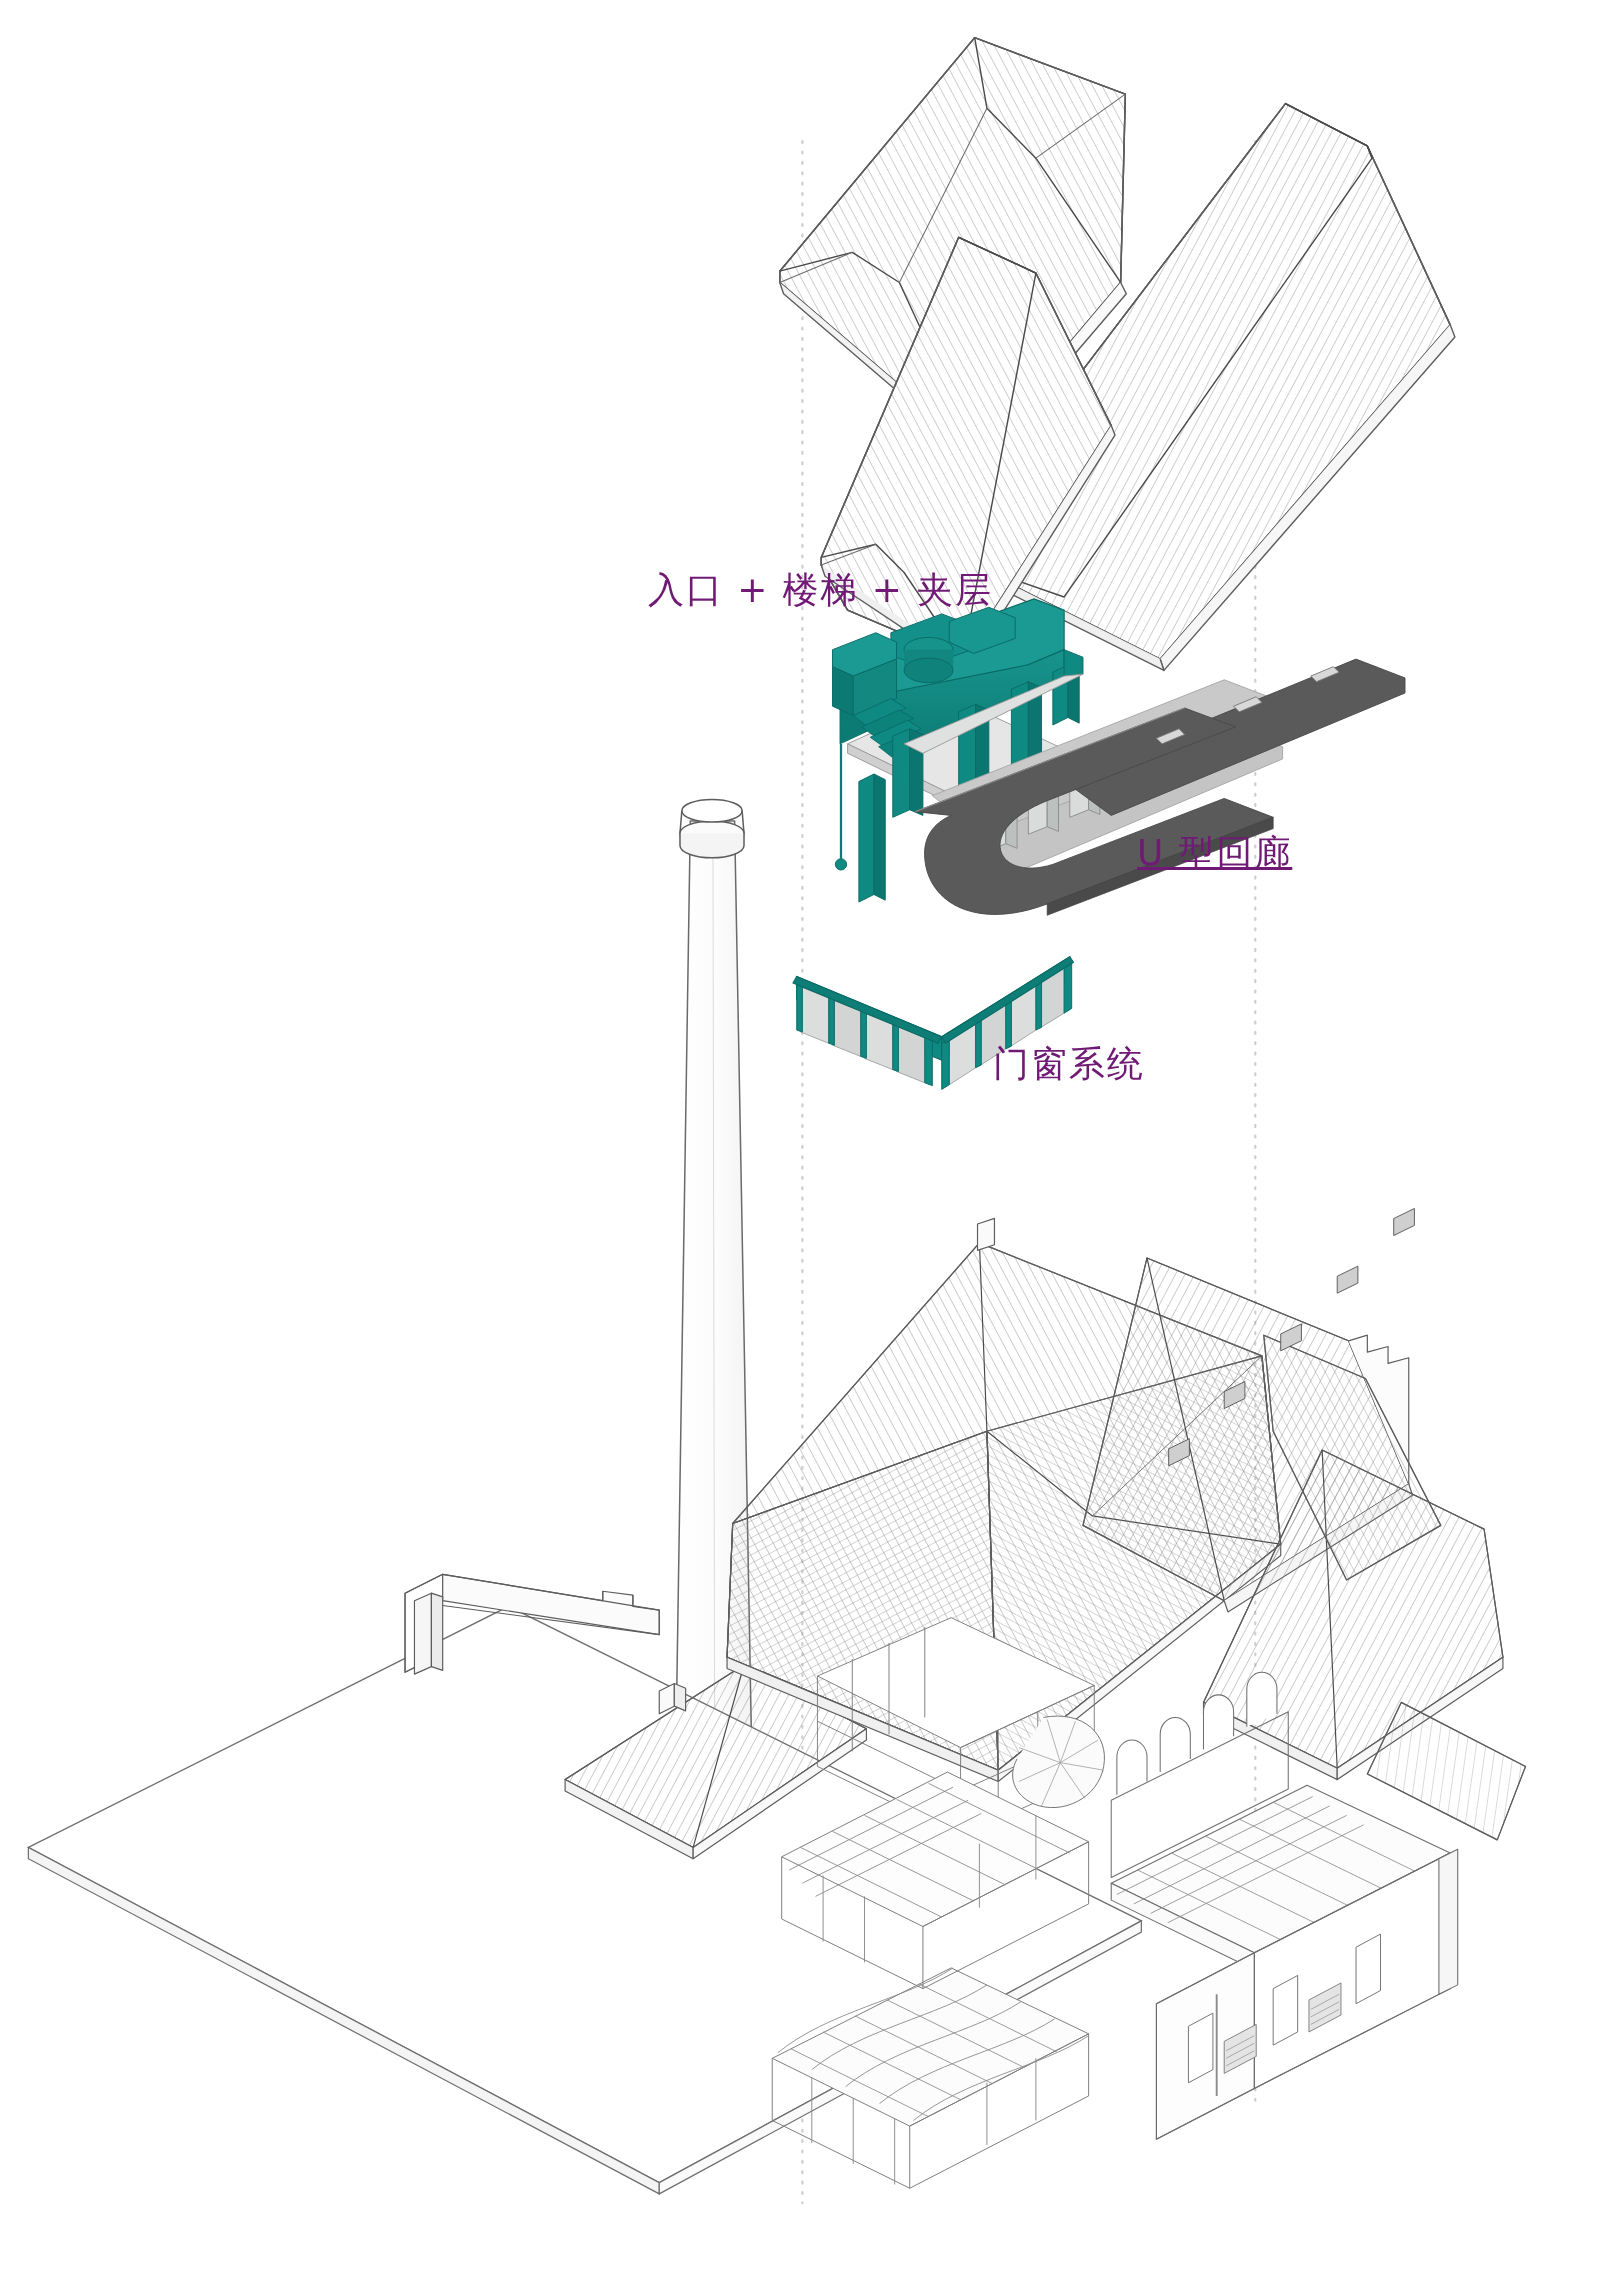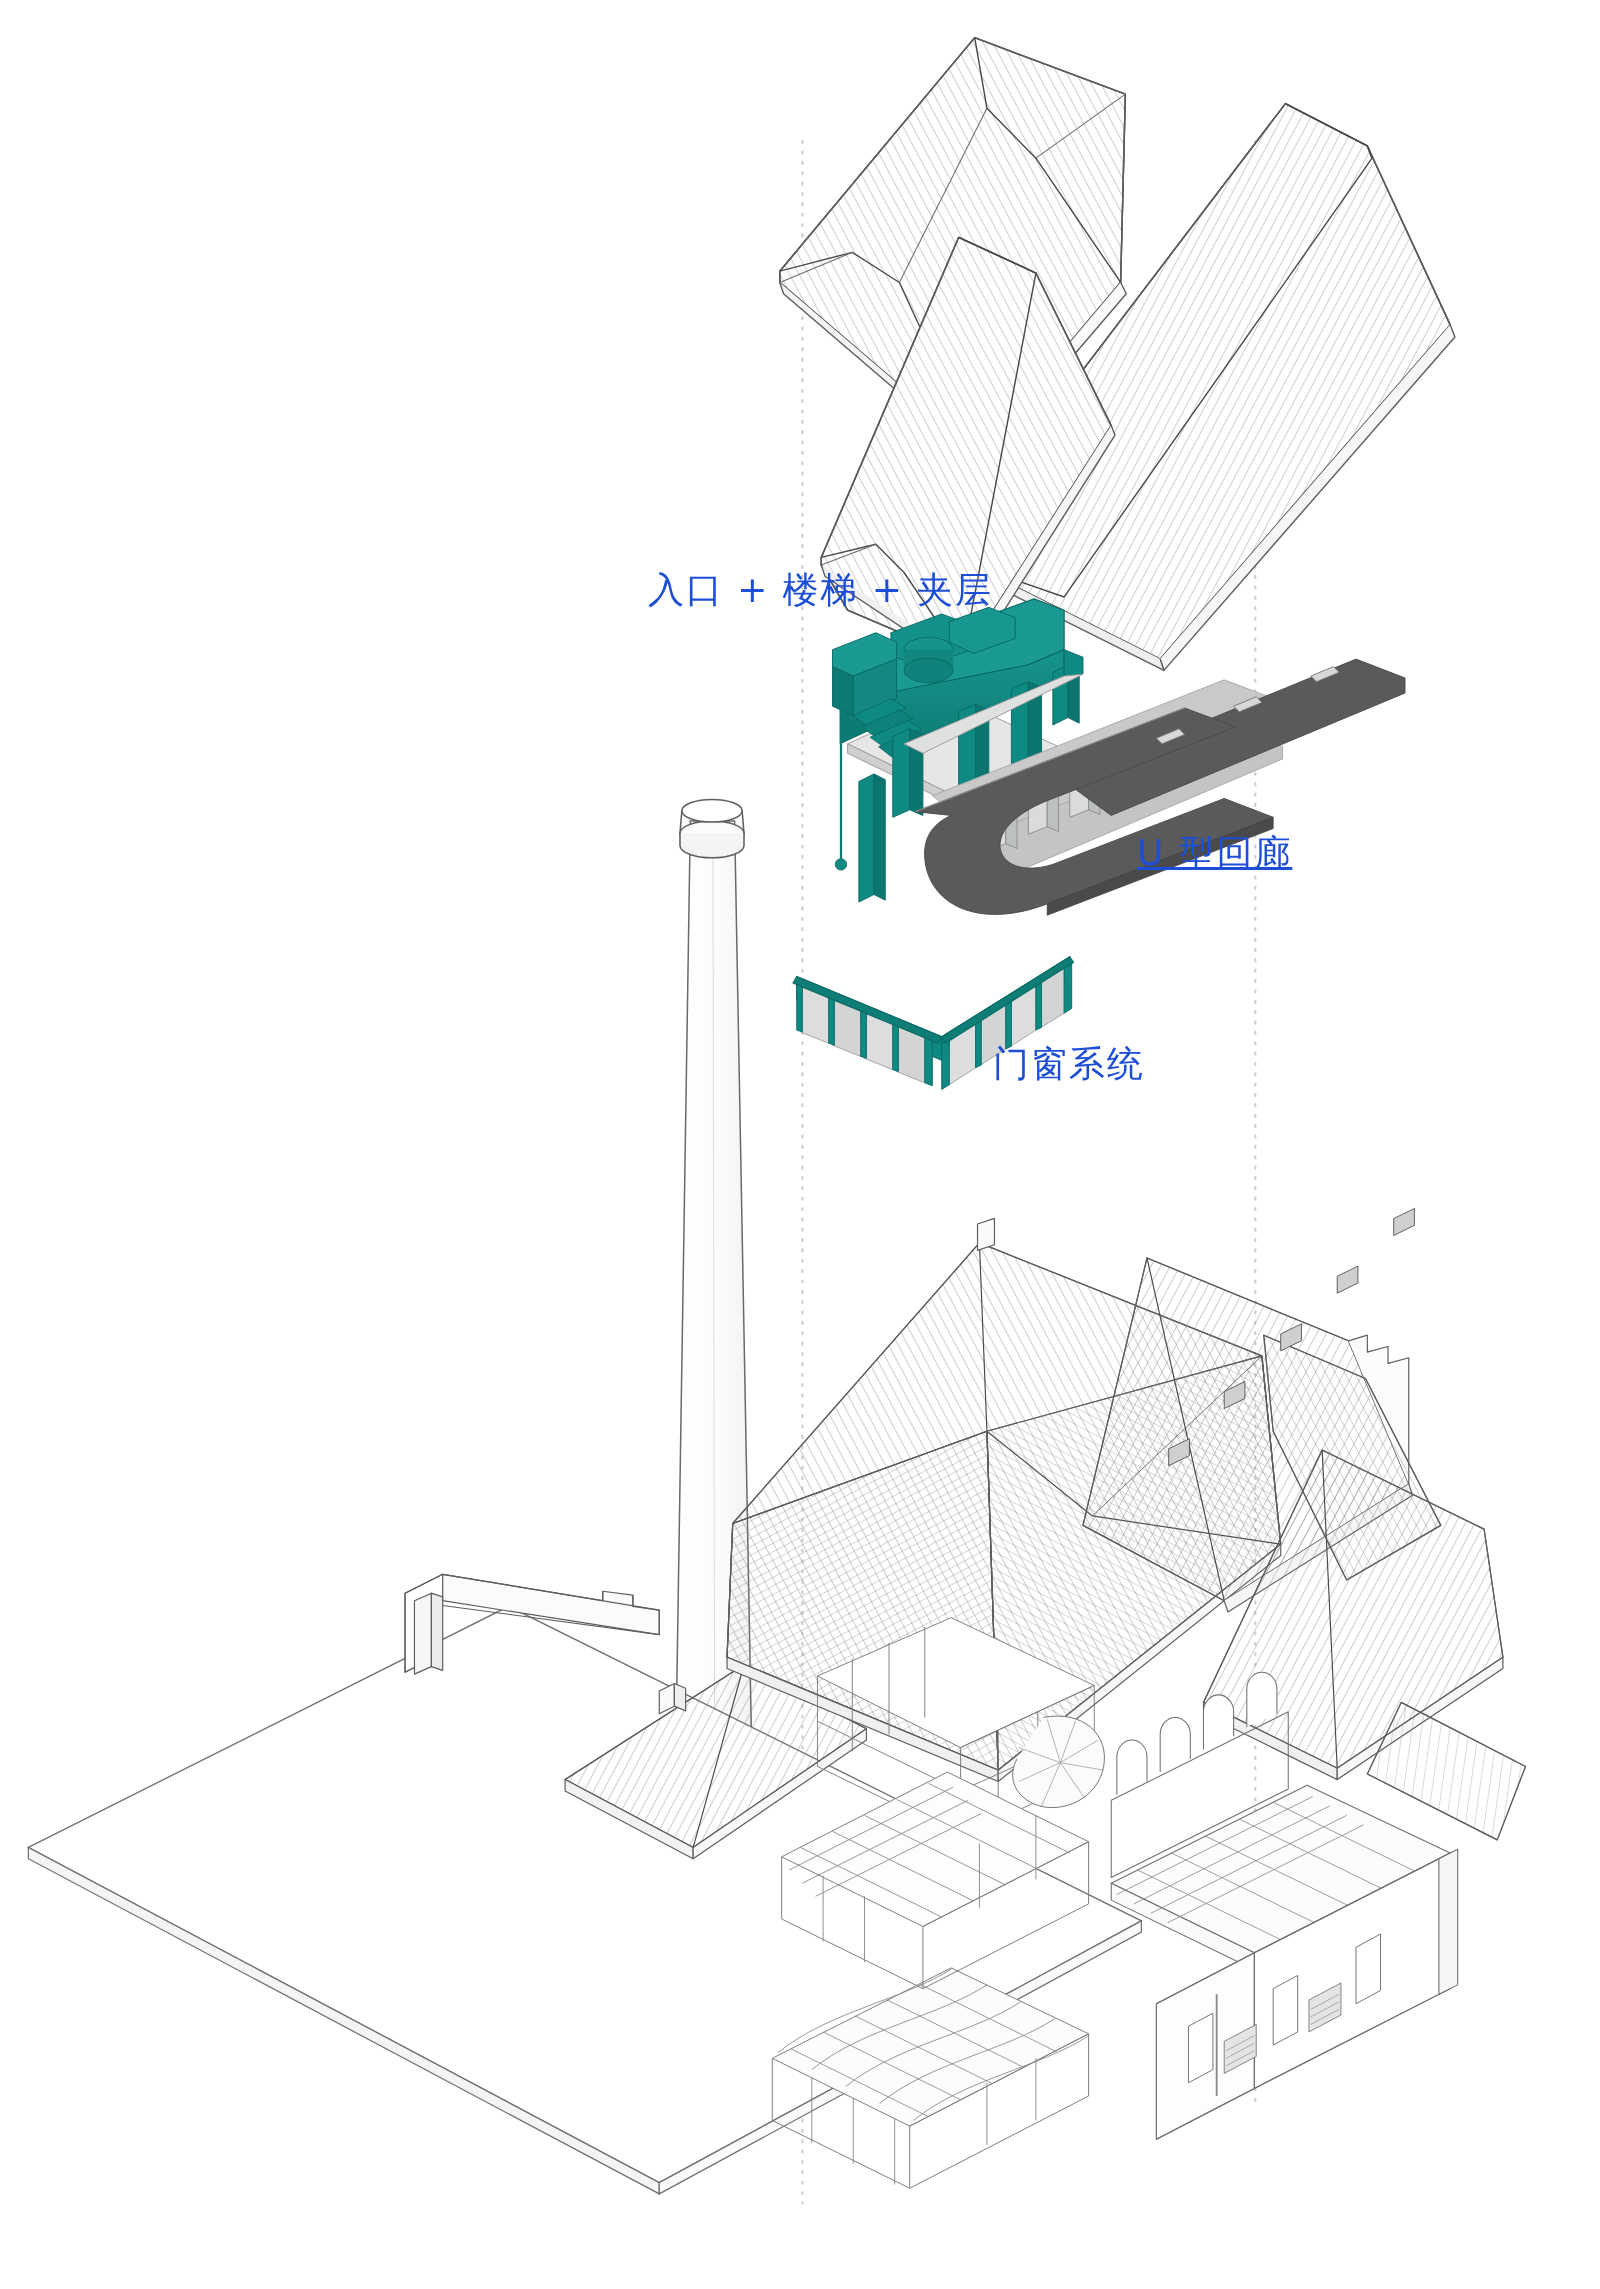--- a/index.html
+++ b/index.html
@@ -1,20 +1,20 @@
 <!DOCTYPE html>
 <html style="font-size:15px"><head>
 <meta charset="utf-8">
 <style>
   html,body{margin:0;padding:0;background:#ffffff;}
   body{width:1601px;height:2289px;position:relative;overflow:hidden;
        font-family:"Liberation Sans","DejaVu Sans",sans-serif;}
   #stage{position:absolute;inset:0;width:1601px;height:2289px;}
   svg{display:block;}
-  .lbl{position:absolute;color:#1d4ed8;font-size:36px;letter-spacing:1.9px;
+  .lbl{position:absolute;color:#701a75;font-size:36px;letter-spacing:1.9px;
        white-space:nowrap;font-family:"DejaVu Sans","Liberation Sans",sans-serif;}
 </style>
 </head>
 <body>
 
 <div id="stage">
 
 <svg width="1601" height="2289" viewBox="0 0 1700 2431">
   <defs>
 

